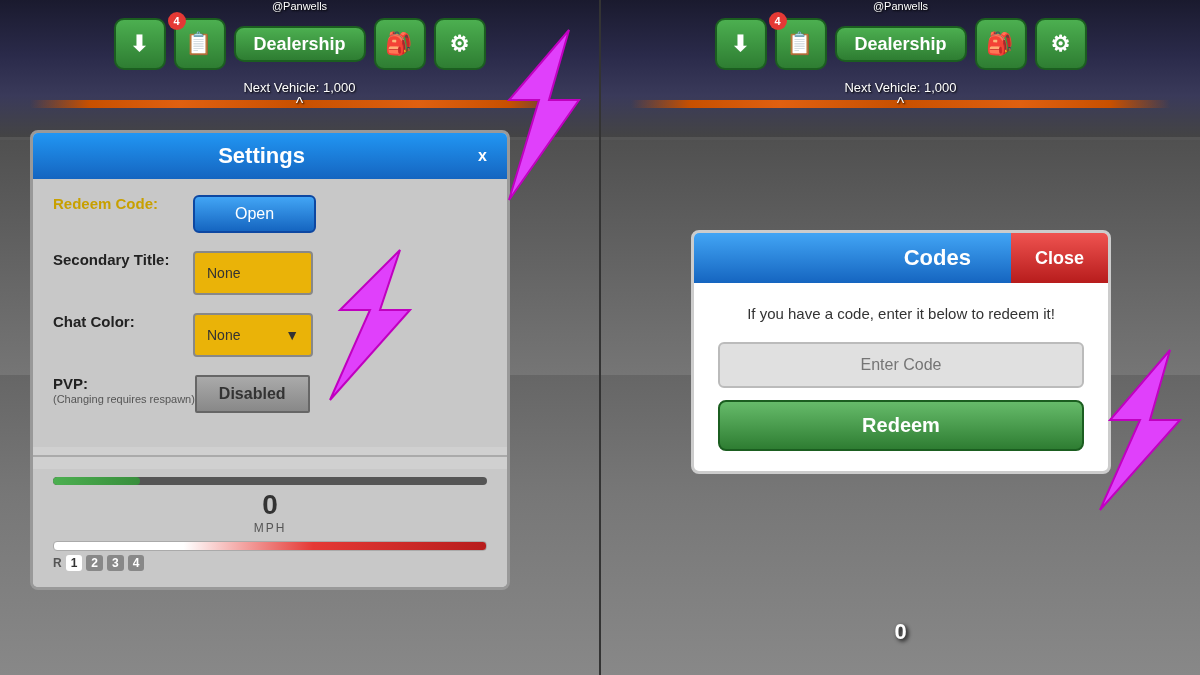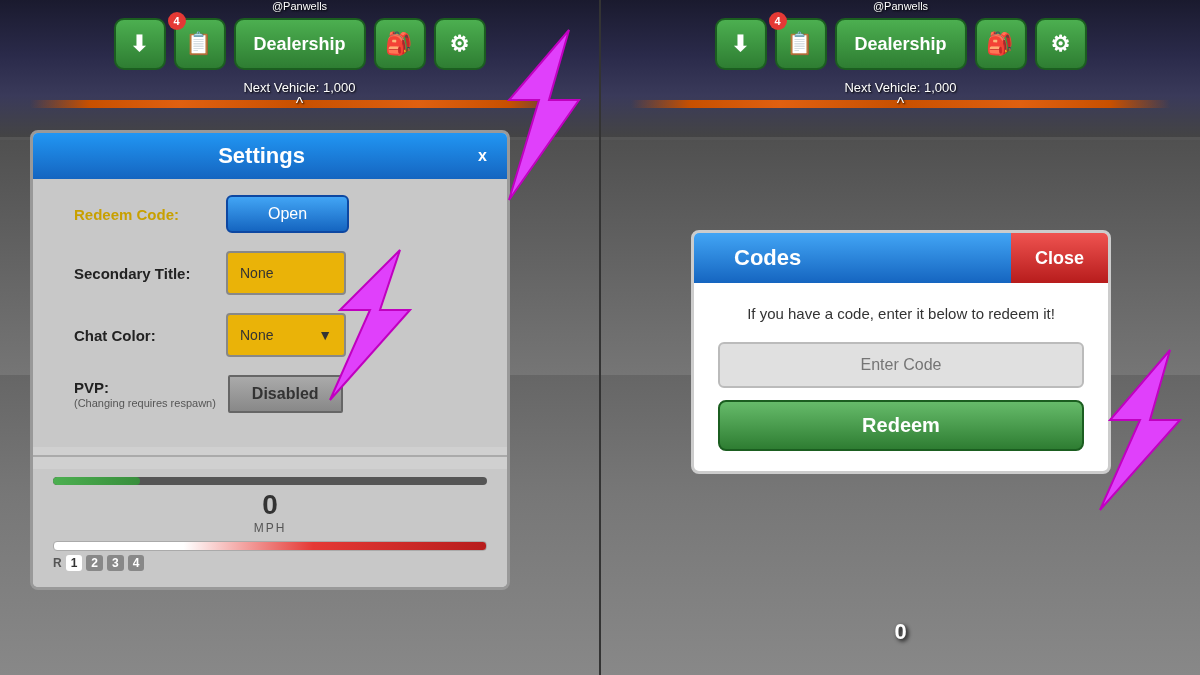--- a/index.html
+++ b/index.html
@@ -91,21 +91,21 @@
 
     .btn-icon {
       width: 52px;
       height: 52px;
       font-size: 22px;
     }
 
     .btn-dealership {
       padding: 4px 18px;
       font-size: 18px;
-      height: 52px;
+      height: 36px;
     }
 
     .badge {
       position: absolute;
       top: -6px;
       left: -6px;
       background: #e53935;
       color: white;
       border-radius: 50%;
       width: 18px;
@@ -181,24 +181,22 @@
       padding: 0 4px;
     }
 
     .settings-body {
       padding: 16px 20px;
       background: #c8c8c8;
     }
 
     .settings-row {
       display: flex;
-      align-items: center;
       margin-bottom: 18px;
-      gap: 12px;
-      margin-left: 21px;
+      gap: 0;
     }
 
     .settings-label {
       font-size: 15px;
       font-weight: bold;
       color: #222;
       min-width: 140px;
     }
 
     .settings-label.gold {
@@ -338,21 +336,21 @@
       display: flex;
     }
 
     .codes-title-btn {
       background: linear-gradient(180deg, #42a5f5 0%, #1565c0 100%);
       color: white;
       font-weight: bold;
       font-size: 22px;
       padding: 12px 40px;
       flex: 1;
-      text-align: left;
+      text-align: right;
       border: none;
       cursor: pointer;
     }
 
     .codes-close-btn {
       background: linear-gradient(180deg, #ef5350 0%, #b71c1c 100%);
       color: white;
       font-weight: bold;
       font-size: 18px;
       padding: 12px 24px;

